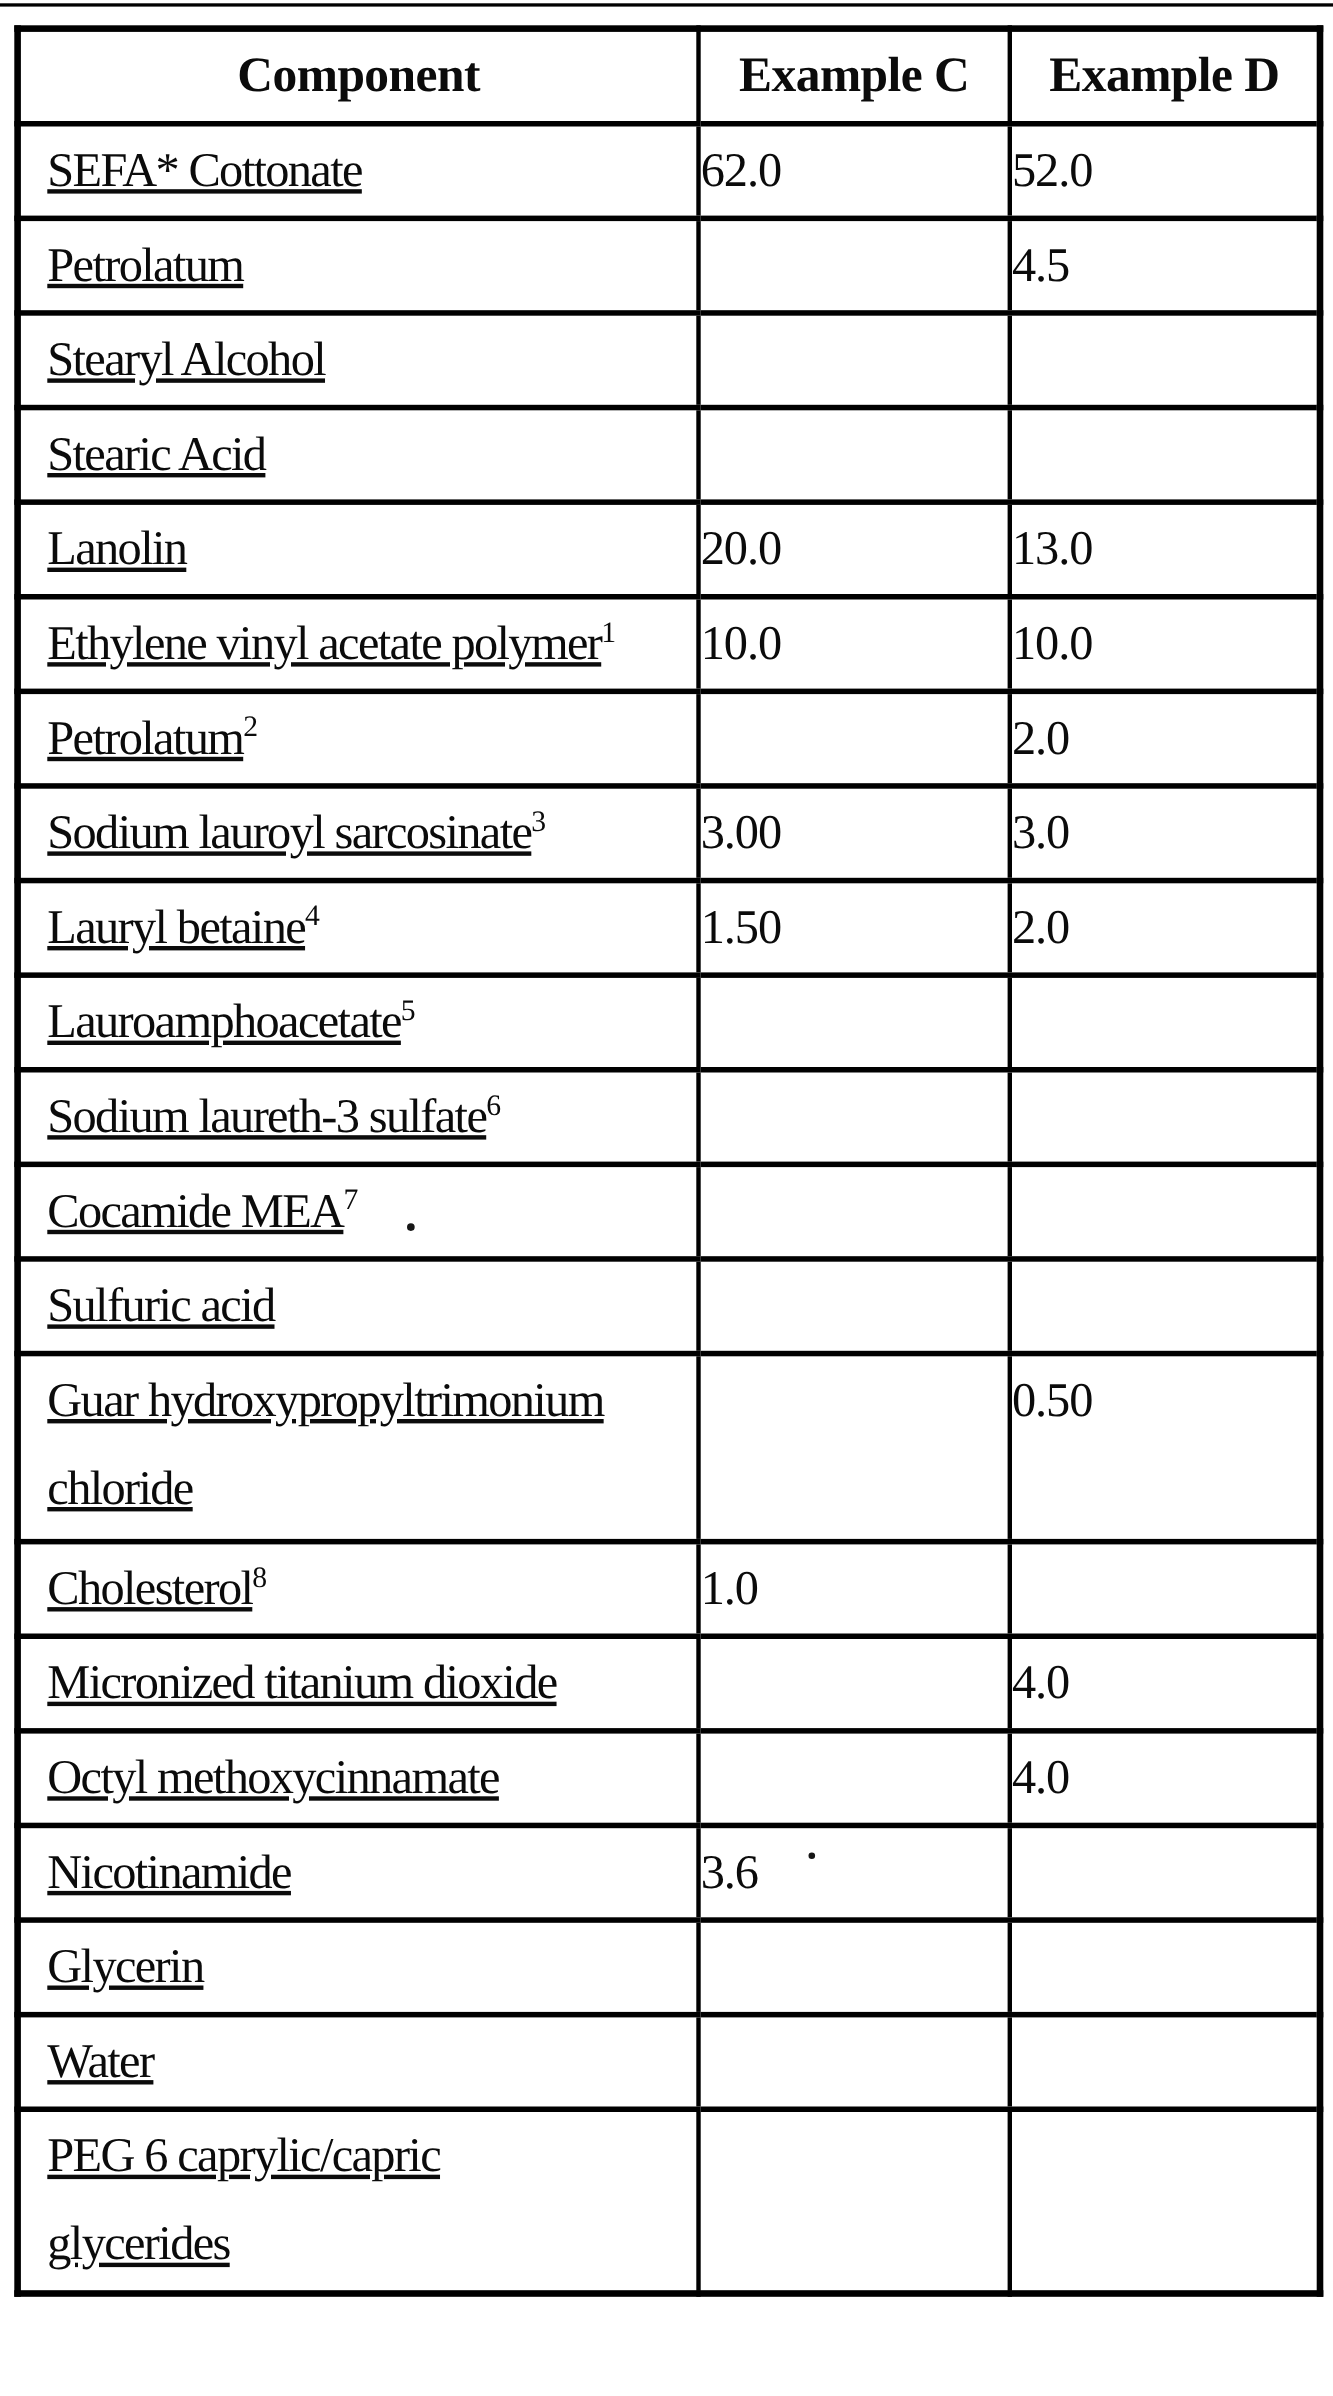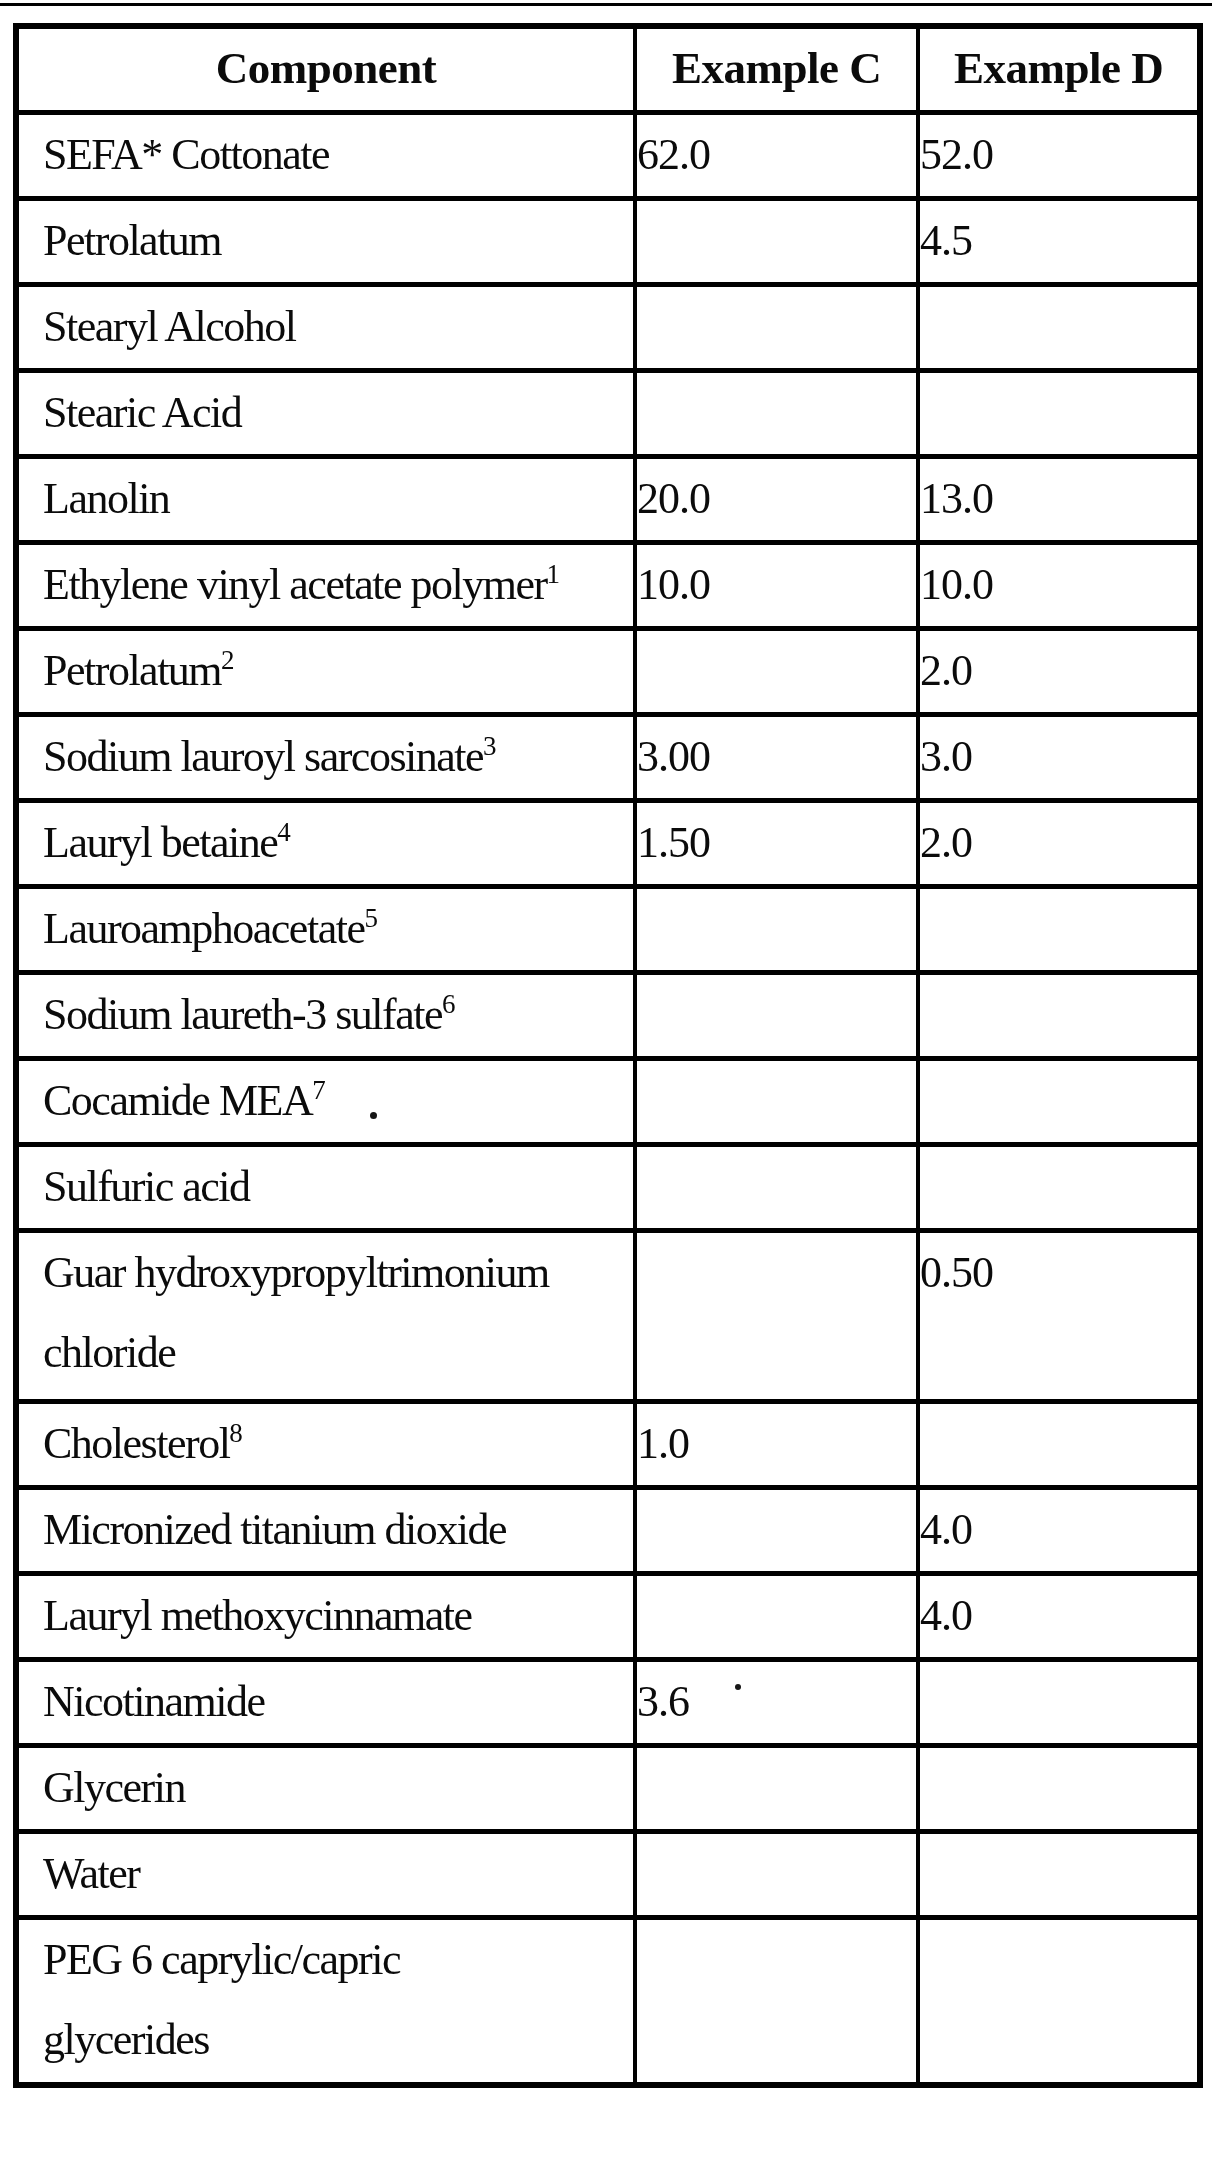--- a/index.html
+++ b/index.html
@@ -58,21 +58,21 @@
     font-size: 44px;
     line-height: 80px;
     letter-spacing: -1.5px;
   }
   td.c-val {
     text-align: left;
     font-size: 44px;
     line-height: 80px;
     letter-spacing: -1px;
   }
-  .nm { white-space: pre-line; }
+  .nm { white-space: pre-line; text-decoration: underline; }
   sup.fn {
     font-size: 27px;
     letter-spacing: 0;
     vertical-align: super;
     line-height: 0;
   }
   
   .speck {
     position: absolute;
     background: #161616;
@@ -175,21 +175,21 @@
       <td class="c-name"><span class="nm">Cholesterol</span><sup class="fn">8</sup></td>
       <td class="c-val">1.0</td>
       <td class="c-val"></td>
     </tr>
     <tr>
       <td class="c-name"><span class="nm">Micronized titanium dioxide</span><sup class="fn"></sup></td>
       <td class="c-val"></td>
       <td class="c-val">4.0</td>
     </tr>
     <tr>
-      <td class="c-name"><span class="nm">Lauryl methoxycinnamate</span><sup class="fn"></sup></td>
+      <td class="c-name"><span class="nm">Octyl methoxycinnamate</span><sup class="fn"></sup></td>
       <td class="c-val"></td>
       <td class="c-val">4.0</td>
     </tr>
     <tr>
       <td class="c-name"><span class="nm">Nicotinamide</span><sup class="fn"></sup></td>
       <td class="c-val">3.6</td>
       <td class="c-val"></td>
     </tr>
     <tr>
       <td class="c-name"><span class="nm">Glycerin</span><sup class="fn"></sup></td>

